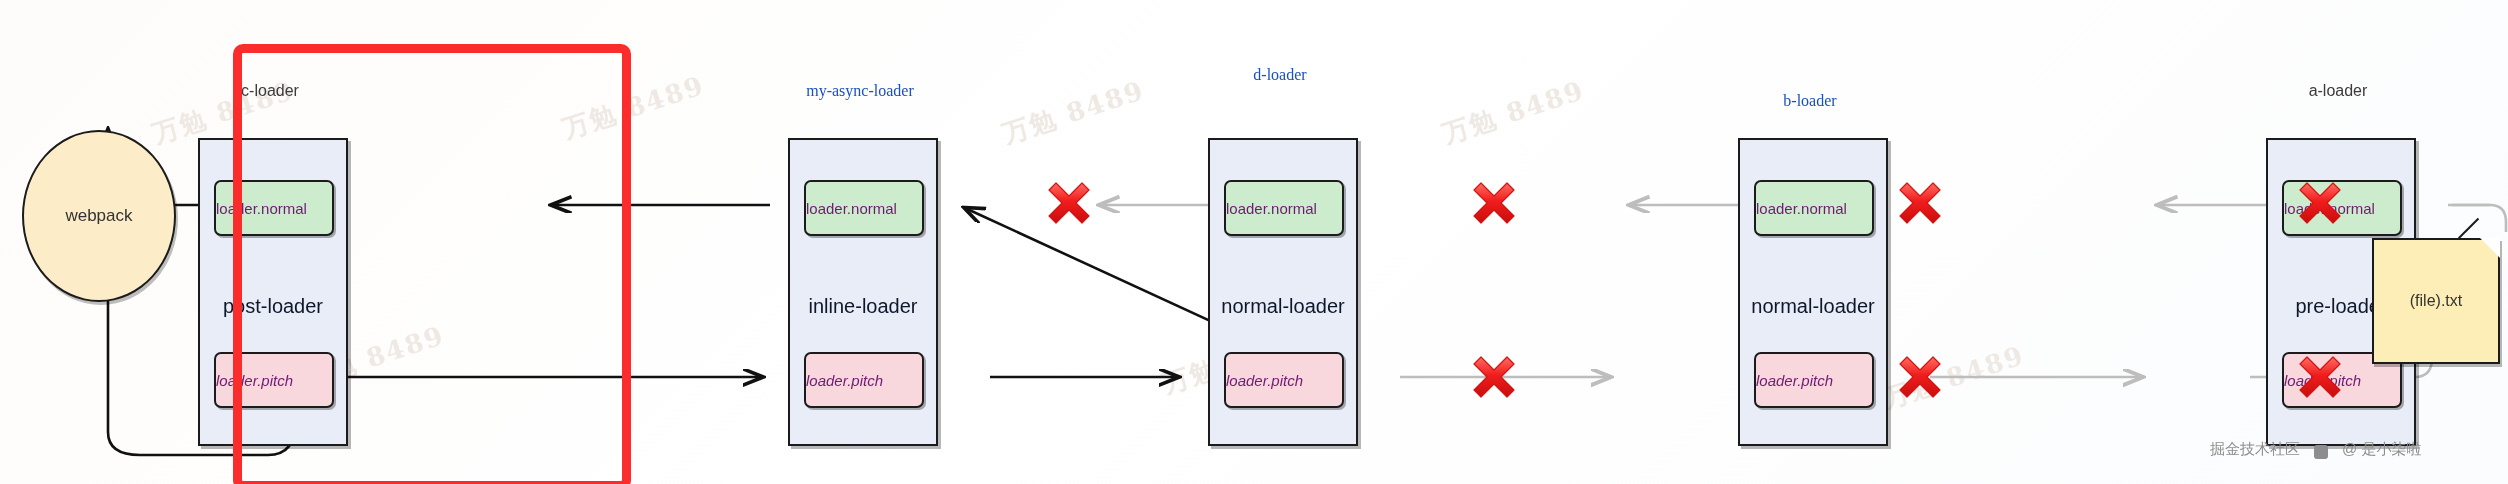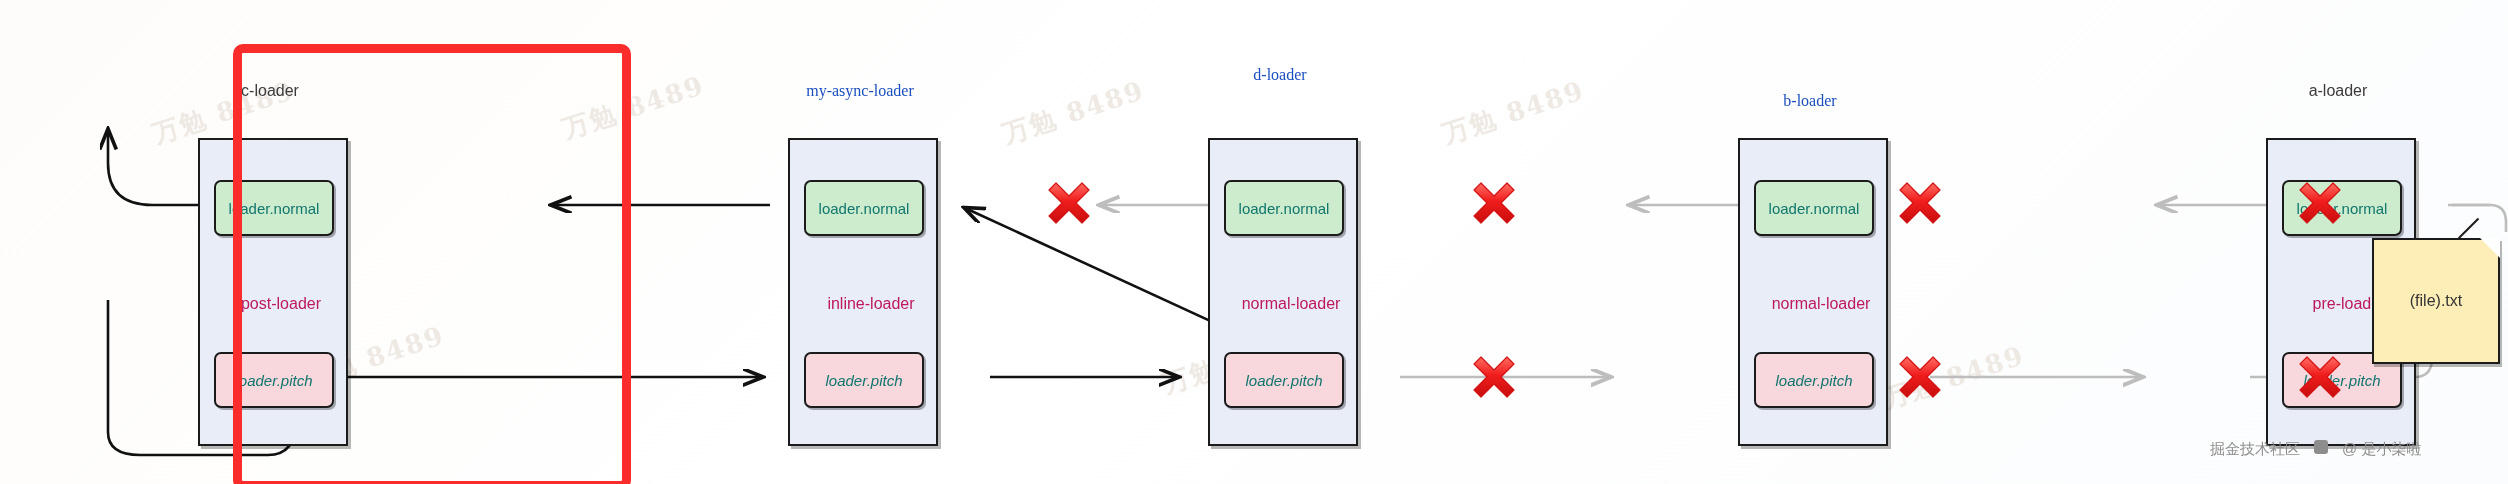--- a/index.html
+++ b/index.html
@@ -56,34 +56,34 @@
   }
   .col-title.dark{color:#3b3b3b;}
   .col-title.blue{color:#1a4fbf;font-family:Liberation Serif, serif;}
   .inner-box{
     position:absolute;
     left:14px;
     width:116px;
     height:52px;
     border:2.2px solid #1b1b1b;
     border-radius:7px;
-    display:flex;align-items:center;justify-content:center;
+    display:flex;align-items:center;
     font-size:15px;
-    color:#0f766e;
+    color:#701a75;
     box-shadow:2px 2px 0 rgba(0,0,0,0.3);
     white-space:nowrap;
   }
   .inner-box.normal{background:#cdeccd;}
   .inner-box.pitch{background:#f8d7dd;font-style:italic;}
   .mid-label{
     position:absolute;
-    left:8px;width:146px;
+    left:0;width:146px;
     text-align:center;
-    font-size:16px;
-    color:#be185d;
+    font-size:20px;
+    color:#0f172a;
     white-space:nowrap;
   }
   
   .filenote{
     position:absolute;
     width:124px;height:122px;
     background:#fdeeb8;
     border:2.2px solid #1b1b1b;
     display:flex;align-items:center;justify-content:center;
     font-size:16px;color:#333;
@@ -112,21 +112,21 @@
     pointer-events:none;
   }
   
   svg.edges{position:absolute;left:0;top:0;width:2508px;height:484px;overflow:visible;}
   
   .credit{
     position:absolute;
     font-size:15px;
     color:#8d8d8d;
     white-space:nowrap;
-    display:flex;align-items:flex-start;gap:14px;
+    display:flex;align-items:flex-end;gap:14px;
   }
   .credit .badge{
     display:inline-block;width:14px;height:14px;border-radius:3px;
     background:#8d8d8d;
   }
 </style>
 </head>
 <body>
 
 <div id="stage">
@@ -170,20 +170,23 @@
     <path d="M 990 377 L 1178 377" fill="none" stroke="#111" stroke-width="2.6" marker-end="url(#arrowBlack)"></path>
     <path d="M 1400 377 L 1610 377" fill="none" stroke="#bdbdbd" stroke-width="2.6" marker-end="url(#arrowGray)"></path>
     <path d="M 1930 377 L 2142 377" fill="none" stroke="#bdbdbd" stroke-width="2.6" marker-end="url(#arrowGray)"></path>
     <path d="M 2250 377 L 2415 377 Q 2432 377 2432 358 L 2432 330" fill="none" stroke="#bdbdbd" stroke-width="2.6" marker-end="url(#arrowGray)"></path>
 
     <path d="M 1295 360 L 965 208" fill="none" stroke="#111" stroke-width="2.6" marker-end="url(#arrowBlack)"></path>
 
     <path d="M 300 377 L 340 377" fill="none" stroke="#bdbdbd" stroke-width="2.6"></path>
   </svg>
 
+  <div class="webpack" style="left:22px;top:130px;">
+    <span>webpack</span>
+  </div>
 
   <div class="col-title dark" style="left:140px;top:82px;">c-loader</div>
   <div class="col" style="left:198px;top:138px;height:304px;">
     <div class="inner-box normal" style="top:40px;">
       <span>loader.normal</span>
     </div>
     <div class="mid-label" style="top:155px;">post-loader</div>
     <div class="inner-box pitch" style="top:212px;">
       <span>loader.pitch</span>
     </div>

